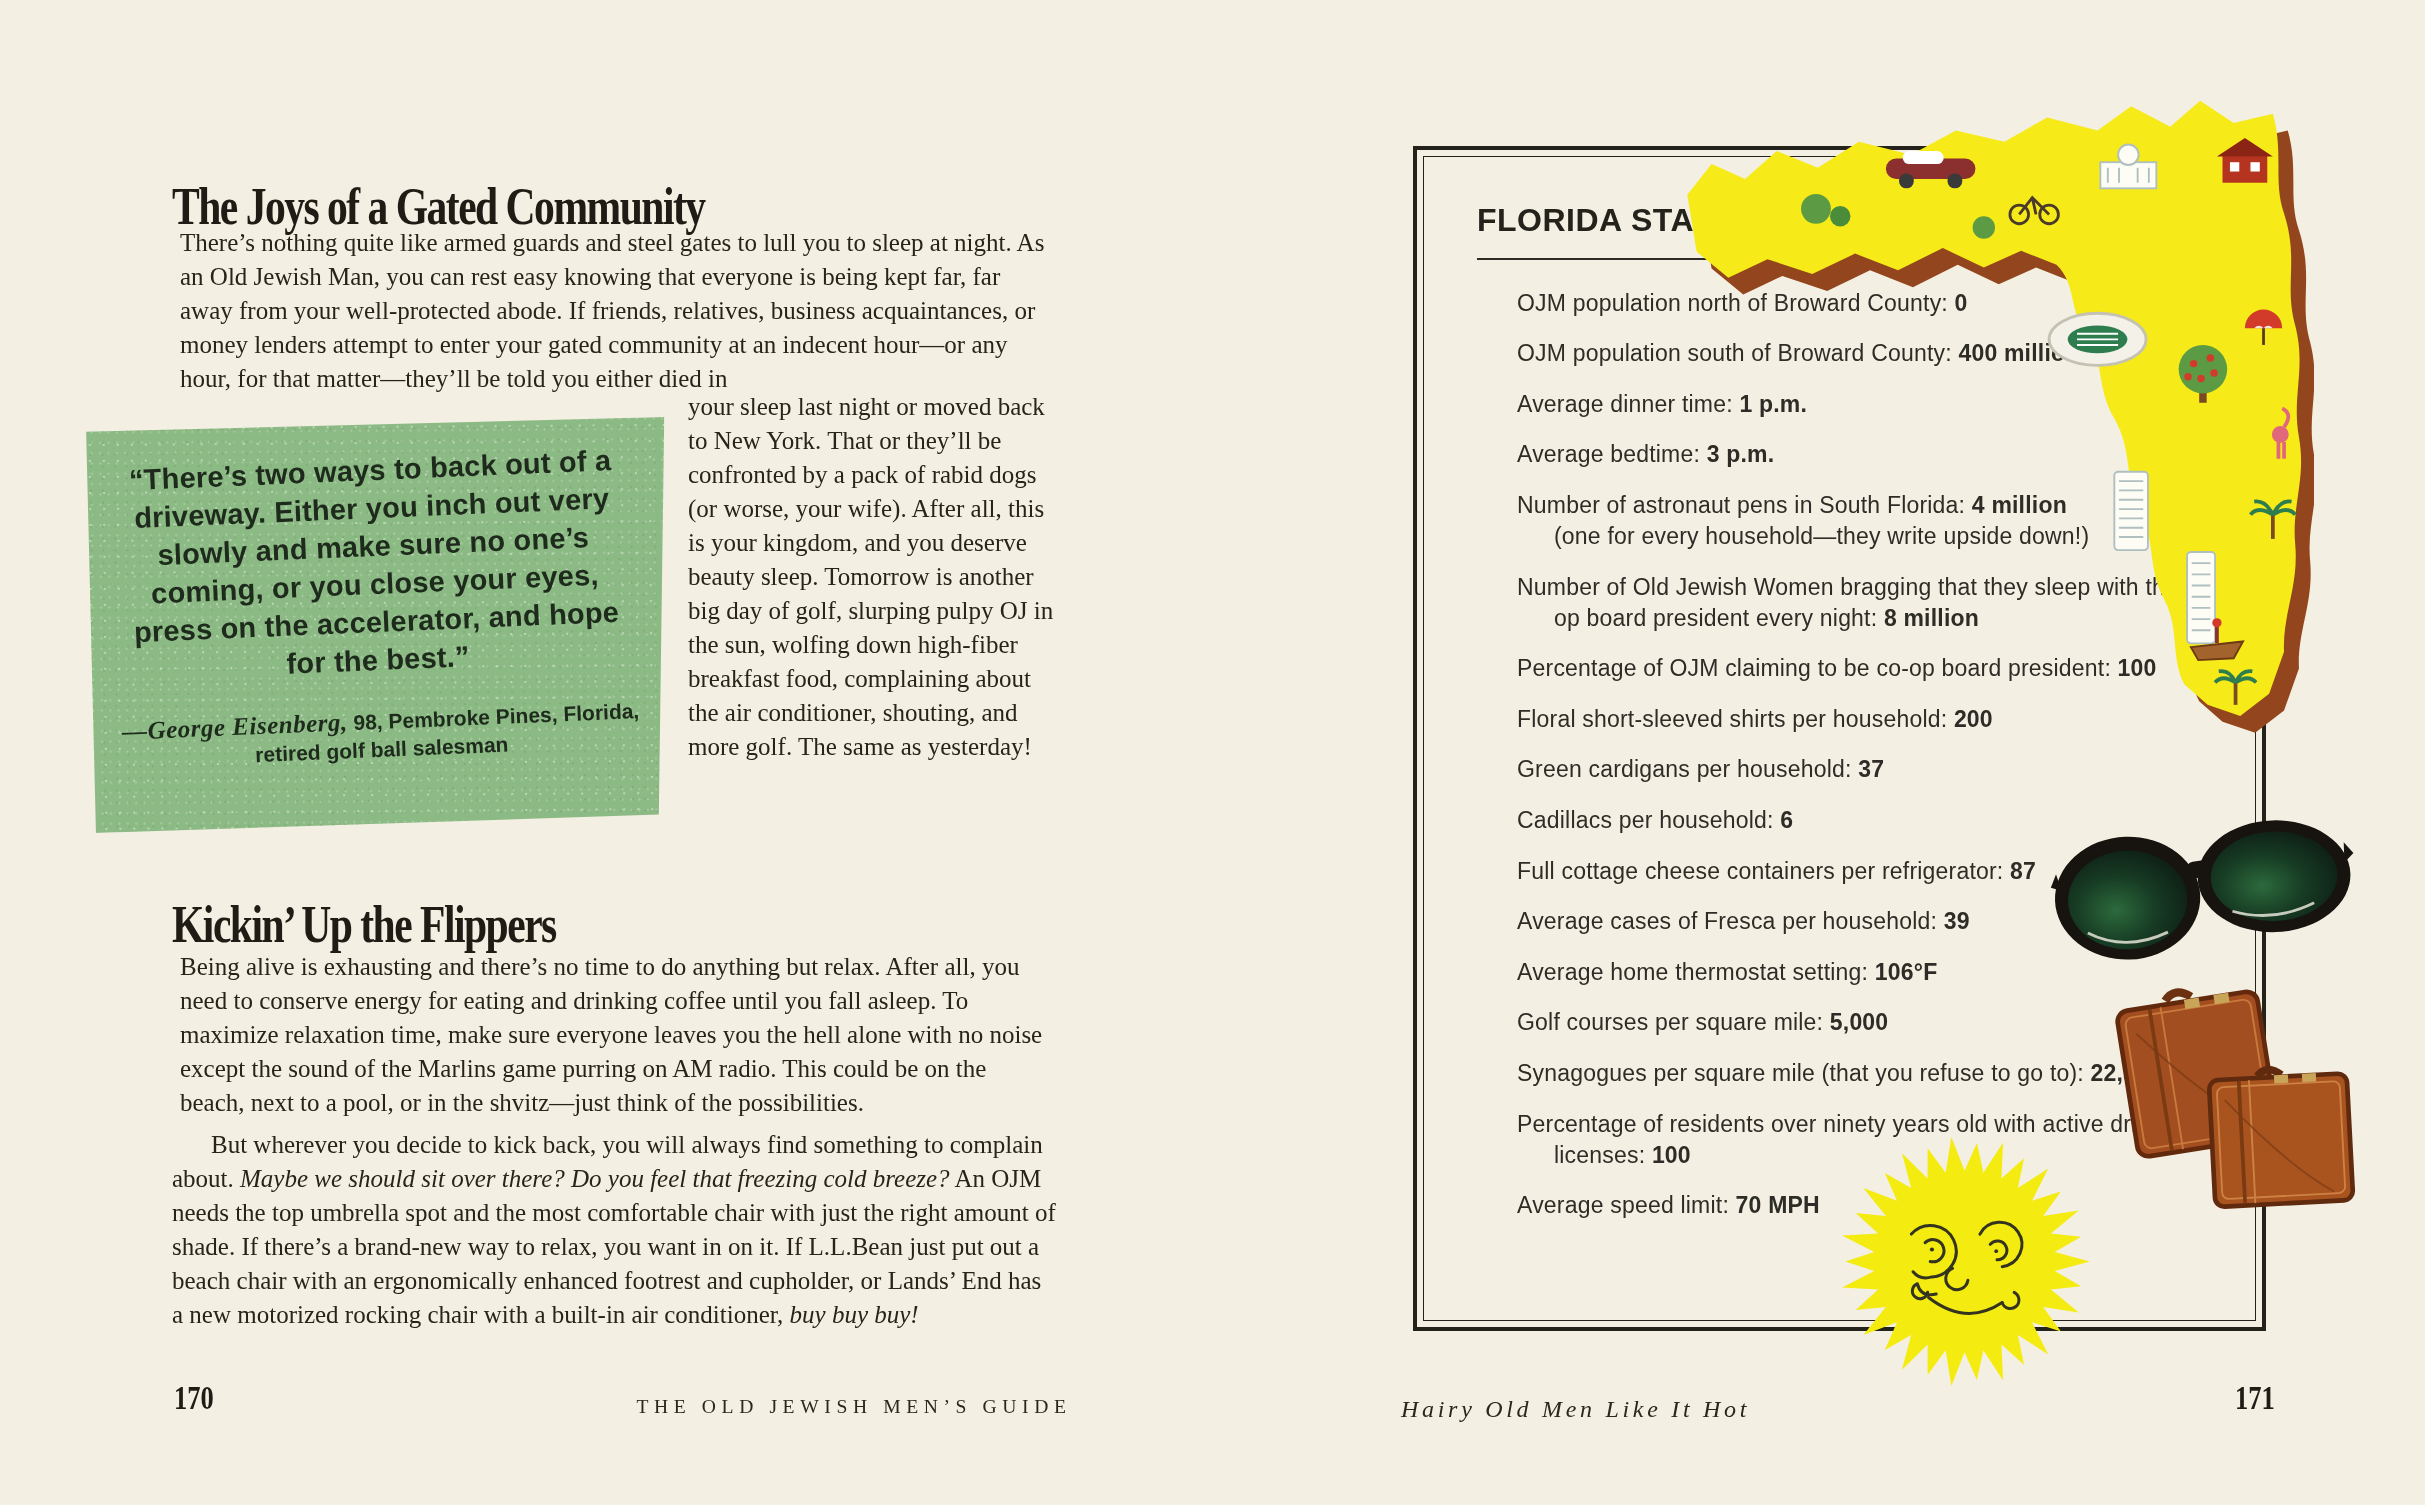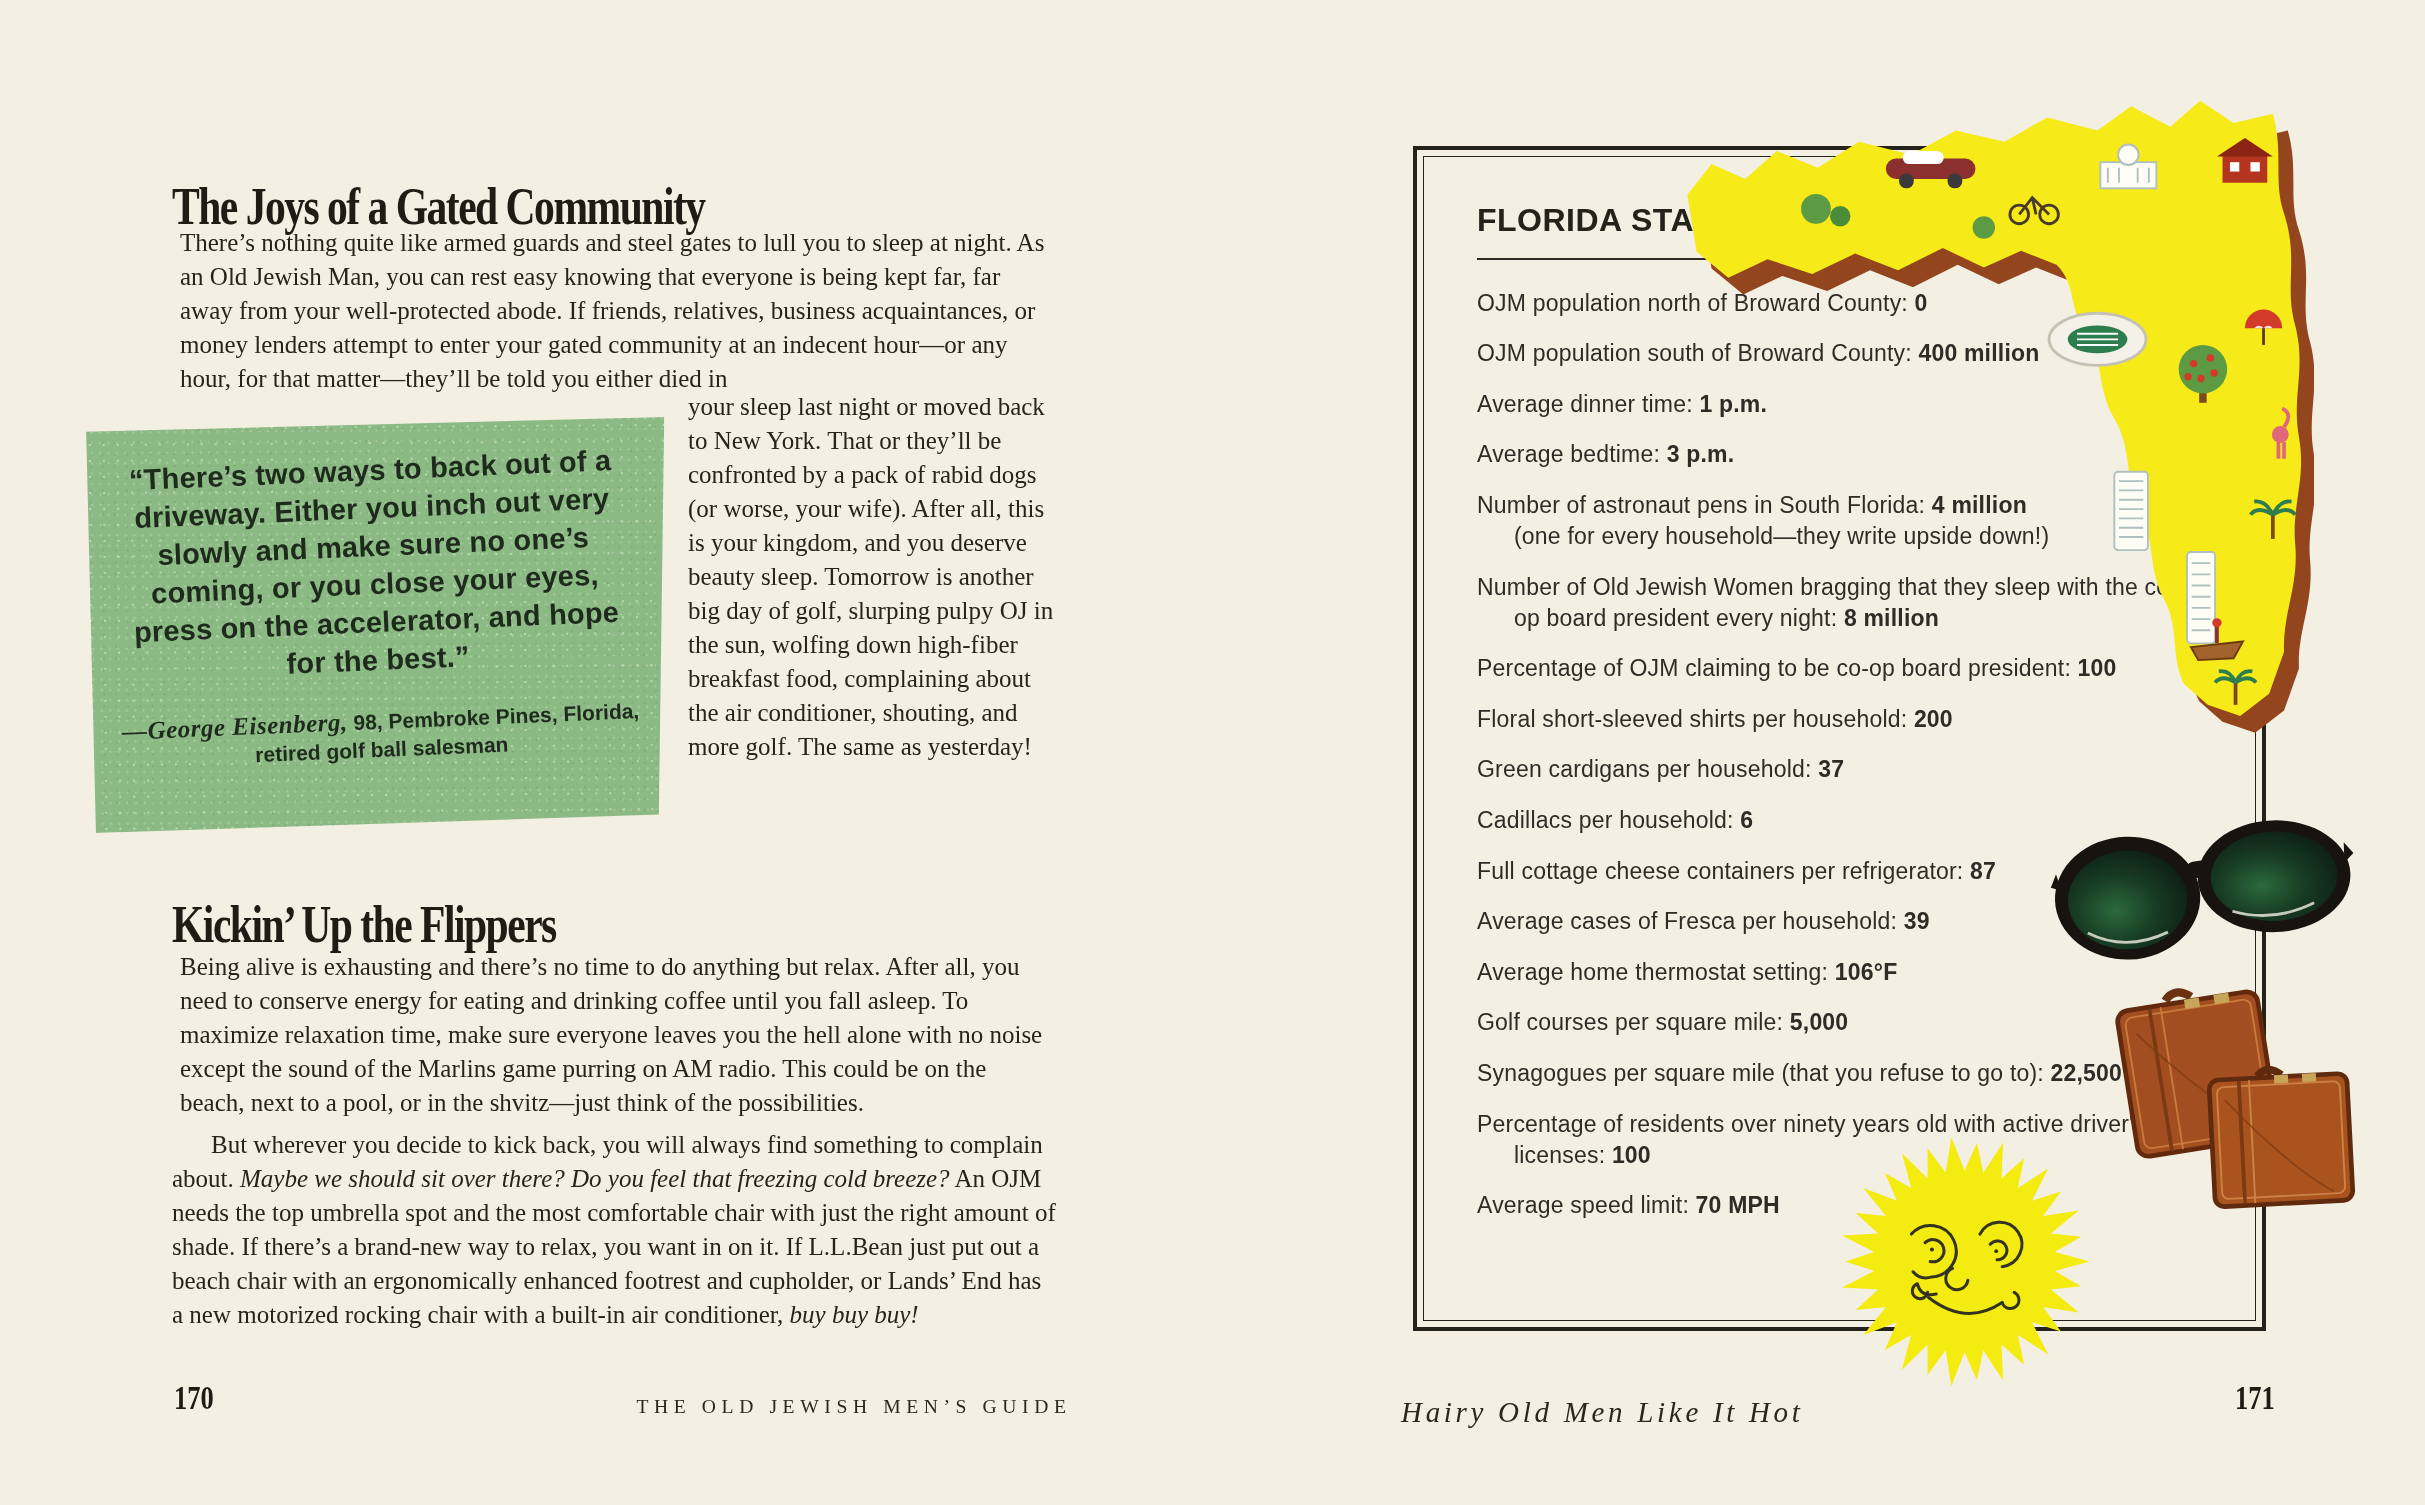--- a/index.html
+++ b/index.html
@@ -53,39 +53,39 @@
   .attrib-name{font-family:"Liberation Serif", serif;font-style:italic;font-size:25px;letter-spacing:0.5px;}
   .page-footer-num{
     position:absolute;font-weight:700;font-size:34px;color:#1e1c15;
   }
   .page-footer-num .squeeze{display:inline-block;transform:scaleX(.78);transform-origin:left center;}
   .running-title{
     position:absolute;top:1396px;
     font-size:19.6px;letter-spacing:5.6px;color:#2a271d;white-space:nowrap;
   }
   .running-title.center{left:854px;transform:translateX(-50%);}
-  .running-title.ital{font-style:italic;letter-spacing:3.7px;font-size:29px;font-family:Liberation Serif, serif;}
+  .running-title.ital{font-style:italic;letter-spacing:3.7px;font-size:24px;font-family:Liberation Serif, serif;}
   
   .stats-box{
     position:absolute;left:1413px;top:146px;width:845px;height:1177px;
     border:4.7px solid #23221b;z-index:1;
   }
   .stats-box::before{
     content:"";position:absolute;inset:5.6px;border:1.9px solid #23221b;pointer-events:none;
   }
   .stats-content{
     position:absolute;left:60px;top:52px;width:720px;
     font-family:"Liberation Sans", sans-serif;color:#2e2c26;
   }
   .stats-title{
     font-weight:700;font-size:32px;letter-spacing:0.5px;color:#23221b;
     font-family:"Liberation Sans", sans-serif;
   }
   .stats-rule{border:none;border-top:2.8px solid #2e2c26;width:675px;margin:18.7px 0 0 0;}
-  .stats-list{margin-top:28px;width:711px;}
+  .stats-list{margin-top:28px;width:711px;margin-left:40px;}
   .stat-row{
     font-size:23px;line-height:31px;letter-spacing:0.2px;
     padding-left:37px;text-indent:-37px;
     margin-bottom:19.6px;font-weight:400;
   }
   .stat-value{font-weight:700;}
   .stat-note{display:block;font-weight:400;text-indent:0;}
   
   .illus{position:absolute;z-index:4;}
   #map-illus{left:1676px;top:41px;width:638px;height:731px;z-index:2;}

